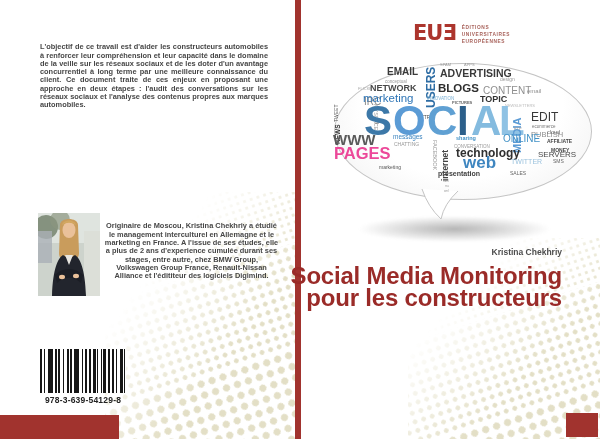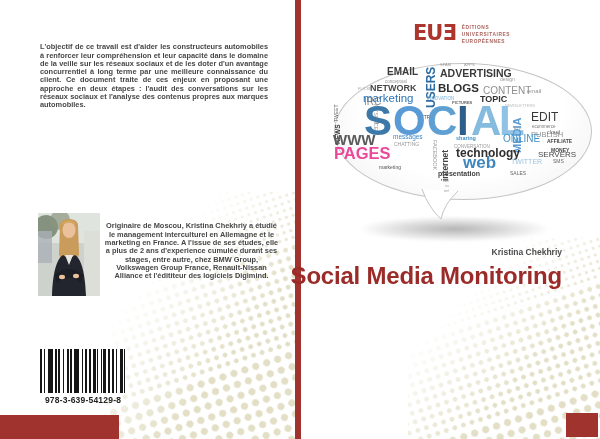--- a/index.html
+++ b/index.html
@@ -187,17 +187,18 @@
         <span class="cw" style="left: 178px; top: 113px; font-size: 5px; color: rgb(102, 102, 102);">SALES</span>
         <span class="cw" style="left: 111px; top: 122px; font-size: 3px; color: rgb(136, 136, 136);">html</span>
         <span class="cw" style="left: 113px; top: 127px; font-size: 3px; color: rgb(153, 153, 153);">rss</span>
         <span class="cw" style="left: 112px; top: 132px; font-size: 3px; color: rgb(153, 153, 153);">xml</span>
       </div>
   </div>
 
   <div class="author">Kristina Chekhriy</div>
   <div class="title">
     <span style="display:block">Social Media Monitoring</span>
+    <span style="display:block">pour les constructeurs</span>
   </div>
 
   <div class="square-right"></div>
 
 </div>
 
 </body></html>

